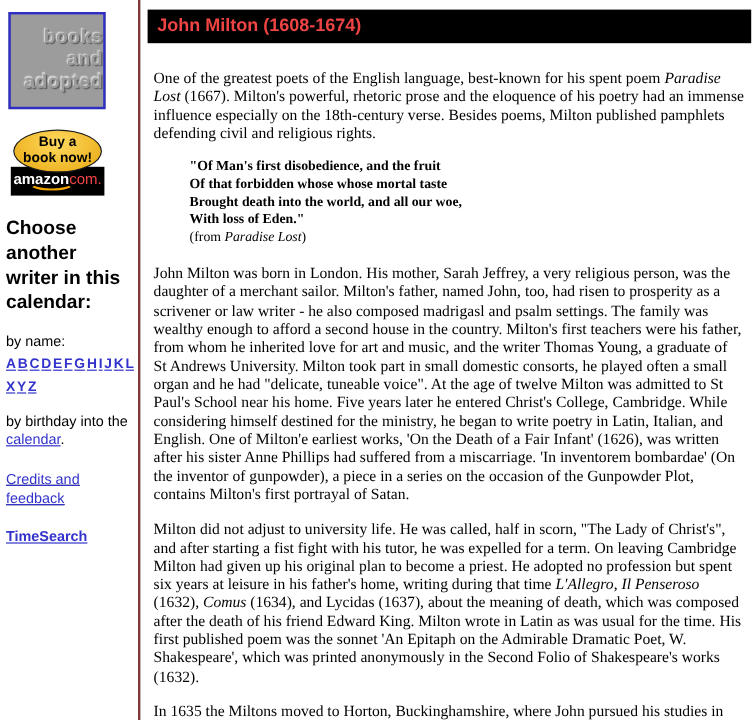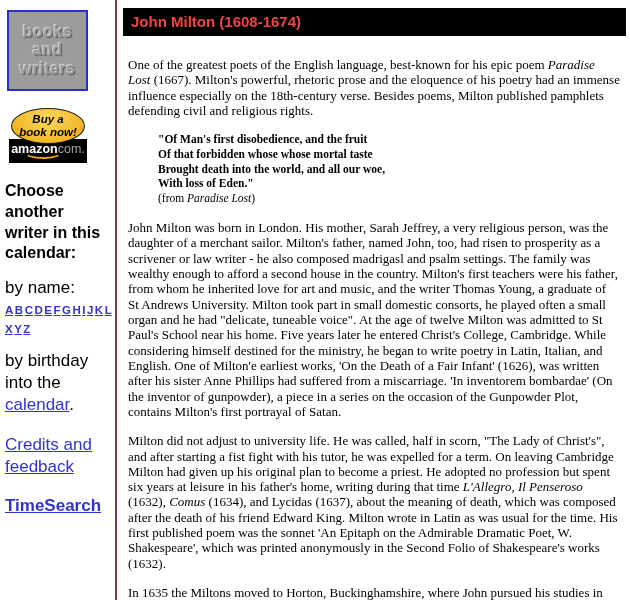--- a/index.html
+++ b/index.html
@@ -7,49 +7,49 @@
     width:630px; height:600px; overflow:hidden; position:relative;
     background:#ffffff; font-family:"Liberation Sans", sans-serif; color:#000;
   }
 
   
   .sidebar { position:absolute; left:0; top:0; width:115px; height:600px; }
 
   .logo {
     margin:10px 0 0 7px; width:77px; height:77px;
     border:2px solid #2e2ec4; background:#9c9c9c;
-    display:flex; flex-direction:column; justify-content:center; align-items:center;
+    display:flex; flex-direction:column; justify-content:center; align-items:flex-end;
     cursor:pointer;
   }
   .logo-line {
     font-weight:bold; font-size:16px; line-height:1.15; letter-spacing:0.5px;
     color:#9c9c9c;
     text-shadow:-1px -1px 1px #dcdcdc, 1px 1px 1px #565656;
   }
 
   .amazon { margin:17px 0 0 9px; width:78px; cursor:pointer; }
   .amazon-oval {
     position:relative; z-index:2; width:72px; height:34px; margin:0 auto -5px auto;
     background:radial-gradient(ellipse at 50% 30%, #ffd95e, #e7a70f);
     border:1px solid #1a1a1a; border-radius:50%;
-    display:flex; flex-direction:column; align-items:center; justify-content:center;font-style:italic;
+    display:flex; flex-direction:column; align-items:center; justify-content:center;
   }
   .amazon-oval span { font-weight:bold; font-size:11.5px; line-height:1.1; color:#000; }
   .amazon-bar {
     position:relative; width:78px; height:24px; background:#000;
     display:flex; align-items:flex-start; justify-content:center; padding-top:4px; box-sizing:border-box;
   }
   .amazon-brand { color:#fff; font-weight:bold; font-size:12.5px; line-height:1; }
-  .amazon-brand .suffix { font-weight:normal; color:#a3a3a3; }
+  .amazon-brand .suffix { font-weight:normal; color:#ef4444; }
   .amazon-bar::after {
     content:""; position:absolute; left:15px; bottom:4px; width:34px; height:9px;
     border:2px solid transparent; border-bottom-color:#f0a500; border-radius:50%;
   }
 
-  .side-block { margin-left:5px; font-size:17px; line-height:1.3; }
+  .side-block { margin-left:5px; font-size:12px; line-height:1.3; }
   .choose { margin-top:18px; font-weight:bold; font-size:16px; width:106px; }
   .byname { margin-top:13px; }
   .alpha-row { margin-left:5px; margin-top:1px; }
   a.letter {
     color:#3333cc; font-weight:bold; font-size:11.5px; text-decoration:underline;
     margin-right:1.5px; cursor:pointer;
   }
   .birthday { margin-top:13px; width:102px; }
   a.link { color:#3333cc; text-decoration:underline; cursor:pointer; }
   .credits { margin-top:17px;text-decoration:underline; }
@@ -77,21 +77,21 @@
   .quote-attr { font-weight:normal; }
 </style>
 </head>
 <body>
 
 <div class="sidebar">
 
   <div class="logo">
     <div class="logo-line">books</div>
     <div class="logo-line">and</div>
-    <div class="logo-line">writers</div>
+    <div class="logo-line">adopted</div>
   </div>
 
   <div class="amazon">
     <div class="amazon-oval">
       <span>Buy a</span>
       <span>book now!</span>
     </div>
     <div class="amazon-bar">
       <span class="amazon-brand"><span>amazon</span><span class="suffix">com.</span></span>
     </div>
@@ -117,21 +117,21 @@
     <a class="link bold" href="#">TimeSearch</a>
   </div>
 
 </div>
 
 <div class="divider"></div>
 
 <div class="main">
   <div class="header-bar">John Milton (1608-1674)</div>
   <div class="content">
-    <p class="first"><span>One of the greatest poets of the English language, best-known for his epic poem </span><em>Paradise Lost</em><span> (1667). Milton's powerful, rhetoric prose and the eloquence of his poetry had an immense influence especially on the 18th-century verse. Besides poems, Milton published pamphlets defending civil and religious rights.</span></p>
+    <p class="first"><span>One of the greatest poets of the English language, best-known for his spent poem </span><em>Paradise Lost</em><span> (1667). Milton's powerful, rhetoric prose and the eloquence of his poetry had an immense influence especially on the 18th-century verse. Besides poems, Milton published pamphlets defending civil and religious rights.</span></p>
     <div class="quote">
       <div>
           <div class="quote-line">"Of Man's first disobedience, and the fruit</div>
           <div class="quote-line">Of that forbidden whose whose mortal taste</div>
           <div class="quote-line">Brought death into the world, and all our woe,</div>
           <div class="quote-line">With loss of Eden."</div>
         </div>
       <div class="quote-attr"><span>(from </span><em>Paradise Lost</em><span>)</span></div>
     </div>
     <p>John Milton was born in London. His mother, Sarah Jeffrey, a very religious person, was the daughter of a merchant sailor. Milton's father, named John, too, had risen to prosperity as a scrivener or law writer - he also composed madrigasl and psalm settings. The family was wealthy enough to afford a second house in the country. Milton's first teachers were his father, from whom he inherited love for art and music, and the writer Thomas Young, a graduate of St Andrews University. Milton took part in small domestic consorts, he played often a small organ and he had "delicate, tuneable voice". At the age of twelve Milton was admitted to St Paul's School near his home. Five years later he entered Christ's College, Cambridge. While considering himself destined for the ministry, he began to write poetry in Latin, Italian, and English. One of Milton'e earliest works, 'On the Death of a Fair Infant' (1626), was written after his sister Anne Phillips had suffered from a miscarriage. 'In inventorem bombardae' (On the inventor of gunpowder), a piece in a series on the occasion of the Gunpowder Plot, contains Milton's first portrayal of Satan.</p>

